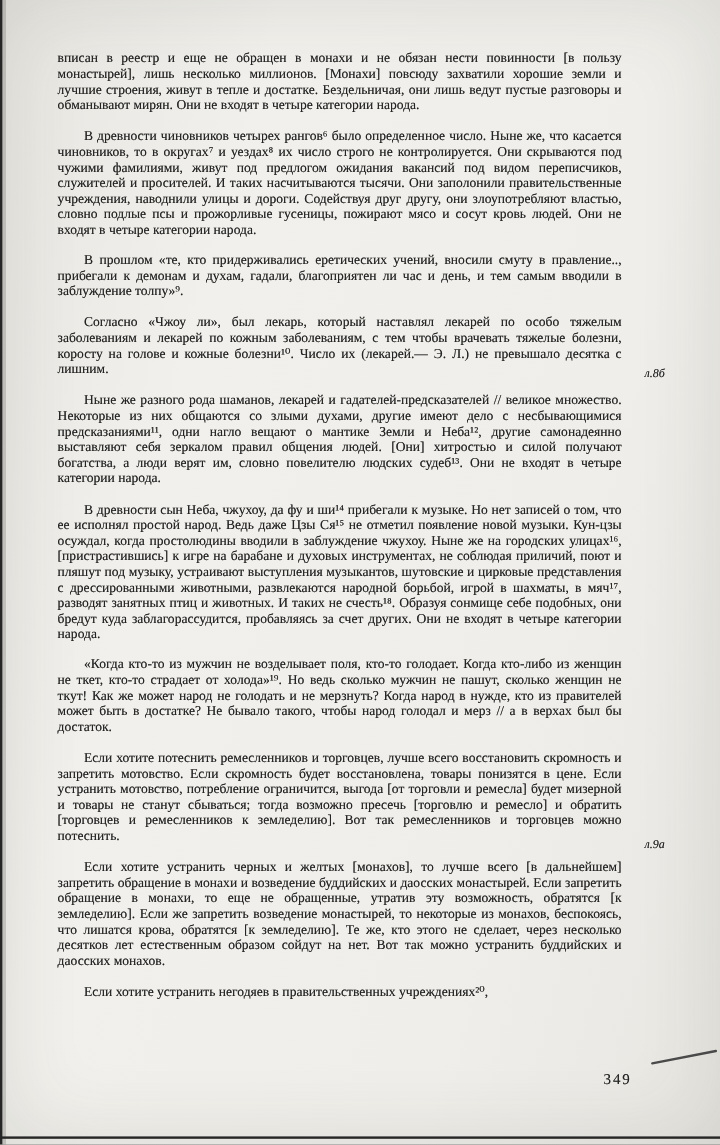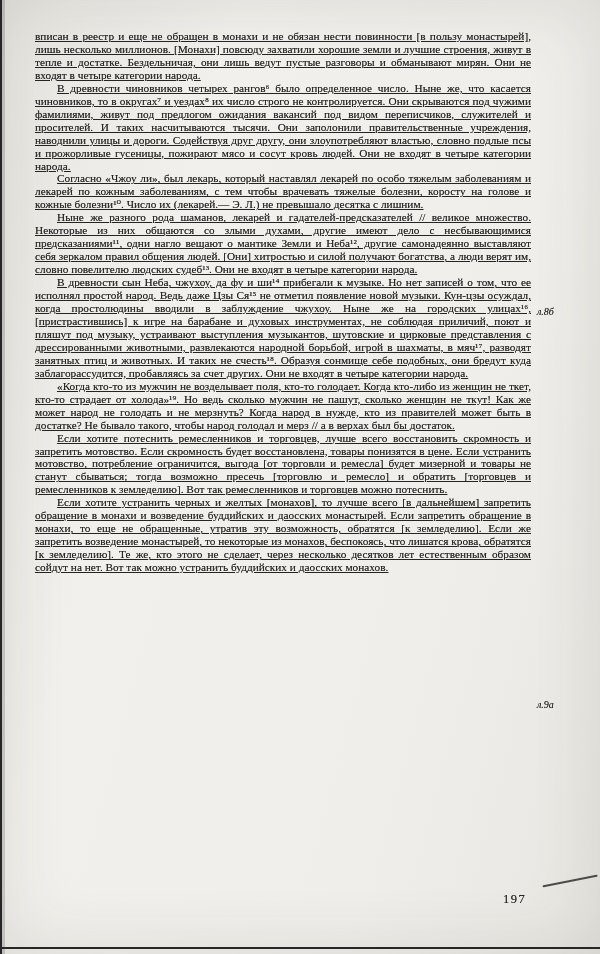--- a/index.html
+++ b/index.html
@@ -39,24 +39,23 @@
     position: absolute;
     left: 35px; top: 30px;
     width: 496px;
     color: #242424;
     font-size: 11.3px;
     line-height: 12.95px;
     text-align: justify;
     text-shadow: 0 0 0.5px rgba(20,20,20,0.55);
   }
   .text-block p {
-    margin: 0;
+    margin: 13px;
     padding: 0;
     text-indent: 22px;
-    text-decoration: underline;
   }
   .text-block p.cont {
     text-indent: 0;
   }
   .mnote {
     position: absolute;
     left: 537px;
     color: #242424;
     font-size: 10px;
     font-style: italic;
@@ -88,28 +87,30 @@
 
 <div class="scan">
 
   <div class="edge-left"></div>
   <div class="edge-left-soft"></div>
   <div class="edge-bottom"></div>
 
   <div class="text-block">
     <p class="cont">вписан в реестр и еще не обращен в монахи и не обязан нести повинности [в пользу монастырей], лишь несколько миллионов. [Монахи] повсюду захватили хорошие земли и лучшие строения, живут в тепле и достатке. Бездельничая, они лишь ведут пустые разговоры и обманывают мирян. Они не входят в четыре категории народа.</p>
     <p>В древности чиновников четырех рангов⁶ было определенное число. Ныне же, что касается чиновников, то в округах⁷ и уездах⁸ их число строго не контролируется. Они скрываются под чужими фамилиями, живут под предлогом ожидания вакансий под видом переписчиков, служителей и просителей. И таких насчитываются тысячи. Они заполонили правительственные учреждения, наводнили улицы и дороги. Содействуя друг другу, они злоупотребляют властью, словно подлые псы и прожорливые гусеницы, пожирают мясо и сосут кровь людей. Они не входят в четыре категории народа.</p>
+    <p>В прошлом «те, кто придерживались еретических учений, вносили смуту в правление.., прибегали к демонам и духам, гадали, благоприятен ли час и день, и тем самым вводили в заблуждение толпу»⁹.</p>
     <p>Согласно «Чжоу ли», был лекарь, который наставлял лекарей по особо тяжелым заболеваниям и лекарей по кожным заболеваниям, с тем чтобы врачевать тяжелые болезни, коросту на голове и кожные болезни¹⁰. Число их (лекарей.— Э. Л.) не превышало десятка с лишним.</p>
     <p>Ныне же разного рода шаманов, лекарей и гадателей-предсказателей // великое множество. Некоторые из них общаются со злыми духами, другие имеют дело с несбывающимися предсказаниями¹¹, одни нагло вещают о мантике Земли и Неба¹², другие самонадеянно выставляют себя зеркалом правил общения людей. [Они] хитростью и силой получают богатства, а люди верят им, словно повелителю людских судеб¹³. Они не входят в четыре категории народа.</p>
     <p>В древности сын Неба, чжухоу, да фу и ши¹⁴ прибегали к музыке. Но нет записей о том, что ее исполнял простой народ. Ведь даже Цзы Ся¹⁵ не отметил появление новой музыки. Кун-цзы осуждал, когда простолюдины вводили в заблуждение чжухоу. Ныне же на городских улицах¹⁶, [пристрастившись] к игре на барабане и духовых инструментах, не соблюдая приличий, поют и пляшут под музыку, устраивают выступления музыкантов, шутовские и цирковые представления с дрессированными животными, развлекаются народной борьбой, игрой в шахматы, в мяч¹⁷, разводят занятных птиц и животных. И таких не счесть¹⁸. Образуя сонмище себе подобных, они бредут куда заблагорассудится, пробавляясь за счет других. Они не входят в четыре категории народа.</p>
     <p>«Когда кто-то из мужчин не возделывает поля, кто-то голодает. Когда кто-либо из женщин не ткет, кто-то страдает от холода»¹⁹. Но ведь сколько мужчин не пашут, сколько женщин не ткут! Как же может народ не голодать и не мерзнуть? Когда народ в нужде, кто из правителей может быть в достатке? Не бывало такого, чтобы народ голодал и мерз // а в верхах был бы достаток.</p>
     <p>Если хотите потеснить ремесленников и торговцев, лучше всего восстановить скромность и запретить мотовство. Если скромность будет восстановлена, товары понизятся в цене. Если устранить мотовство, потребление ограничится, выгода [от торговли и ремесла] будет мизерной и товары не станут сбываться; тогда возможно пресечь [торговлю и ремесло] и обратить [торговцев и ремесленников к земледелию]. Вот так ремесленников и торговцев можно потеснить.</p>
     <p>Если хотите устранить черных и желтых [монахов], то лучше всего [в дальнейшем] запретить обращение в монахи и возведение буддийских и даосских монастырей. Если запретить обращение в монахи, то еще не обращенные, утратив эту возможность, обратятся [к земледелию]. Если же запретить возведение монастырей, то некоторые из монахов, беспокоясь, что лишатся крова, обратятся [к земледелию]. Те же, кто этого не сделает, через несколько десятков лет естественным образом сойдут на нет. Вот так можно устранить буддийских и даосских монахов.</p>
+    <p>Если хотите устранить негодяев в правительственных учреждениях²⁰,</p>
   </div>
 
   <div class="mnote mnote-1">л.8б</div>
   <div class="mnote mnote-2">л.9а</div>
 
   <div class="artifact"></div>
 
-  <div class="pagenum">197</div>
+  <div class="pagenum">349</div>
 
 </div>
 
 </body></html>

